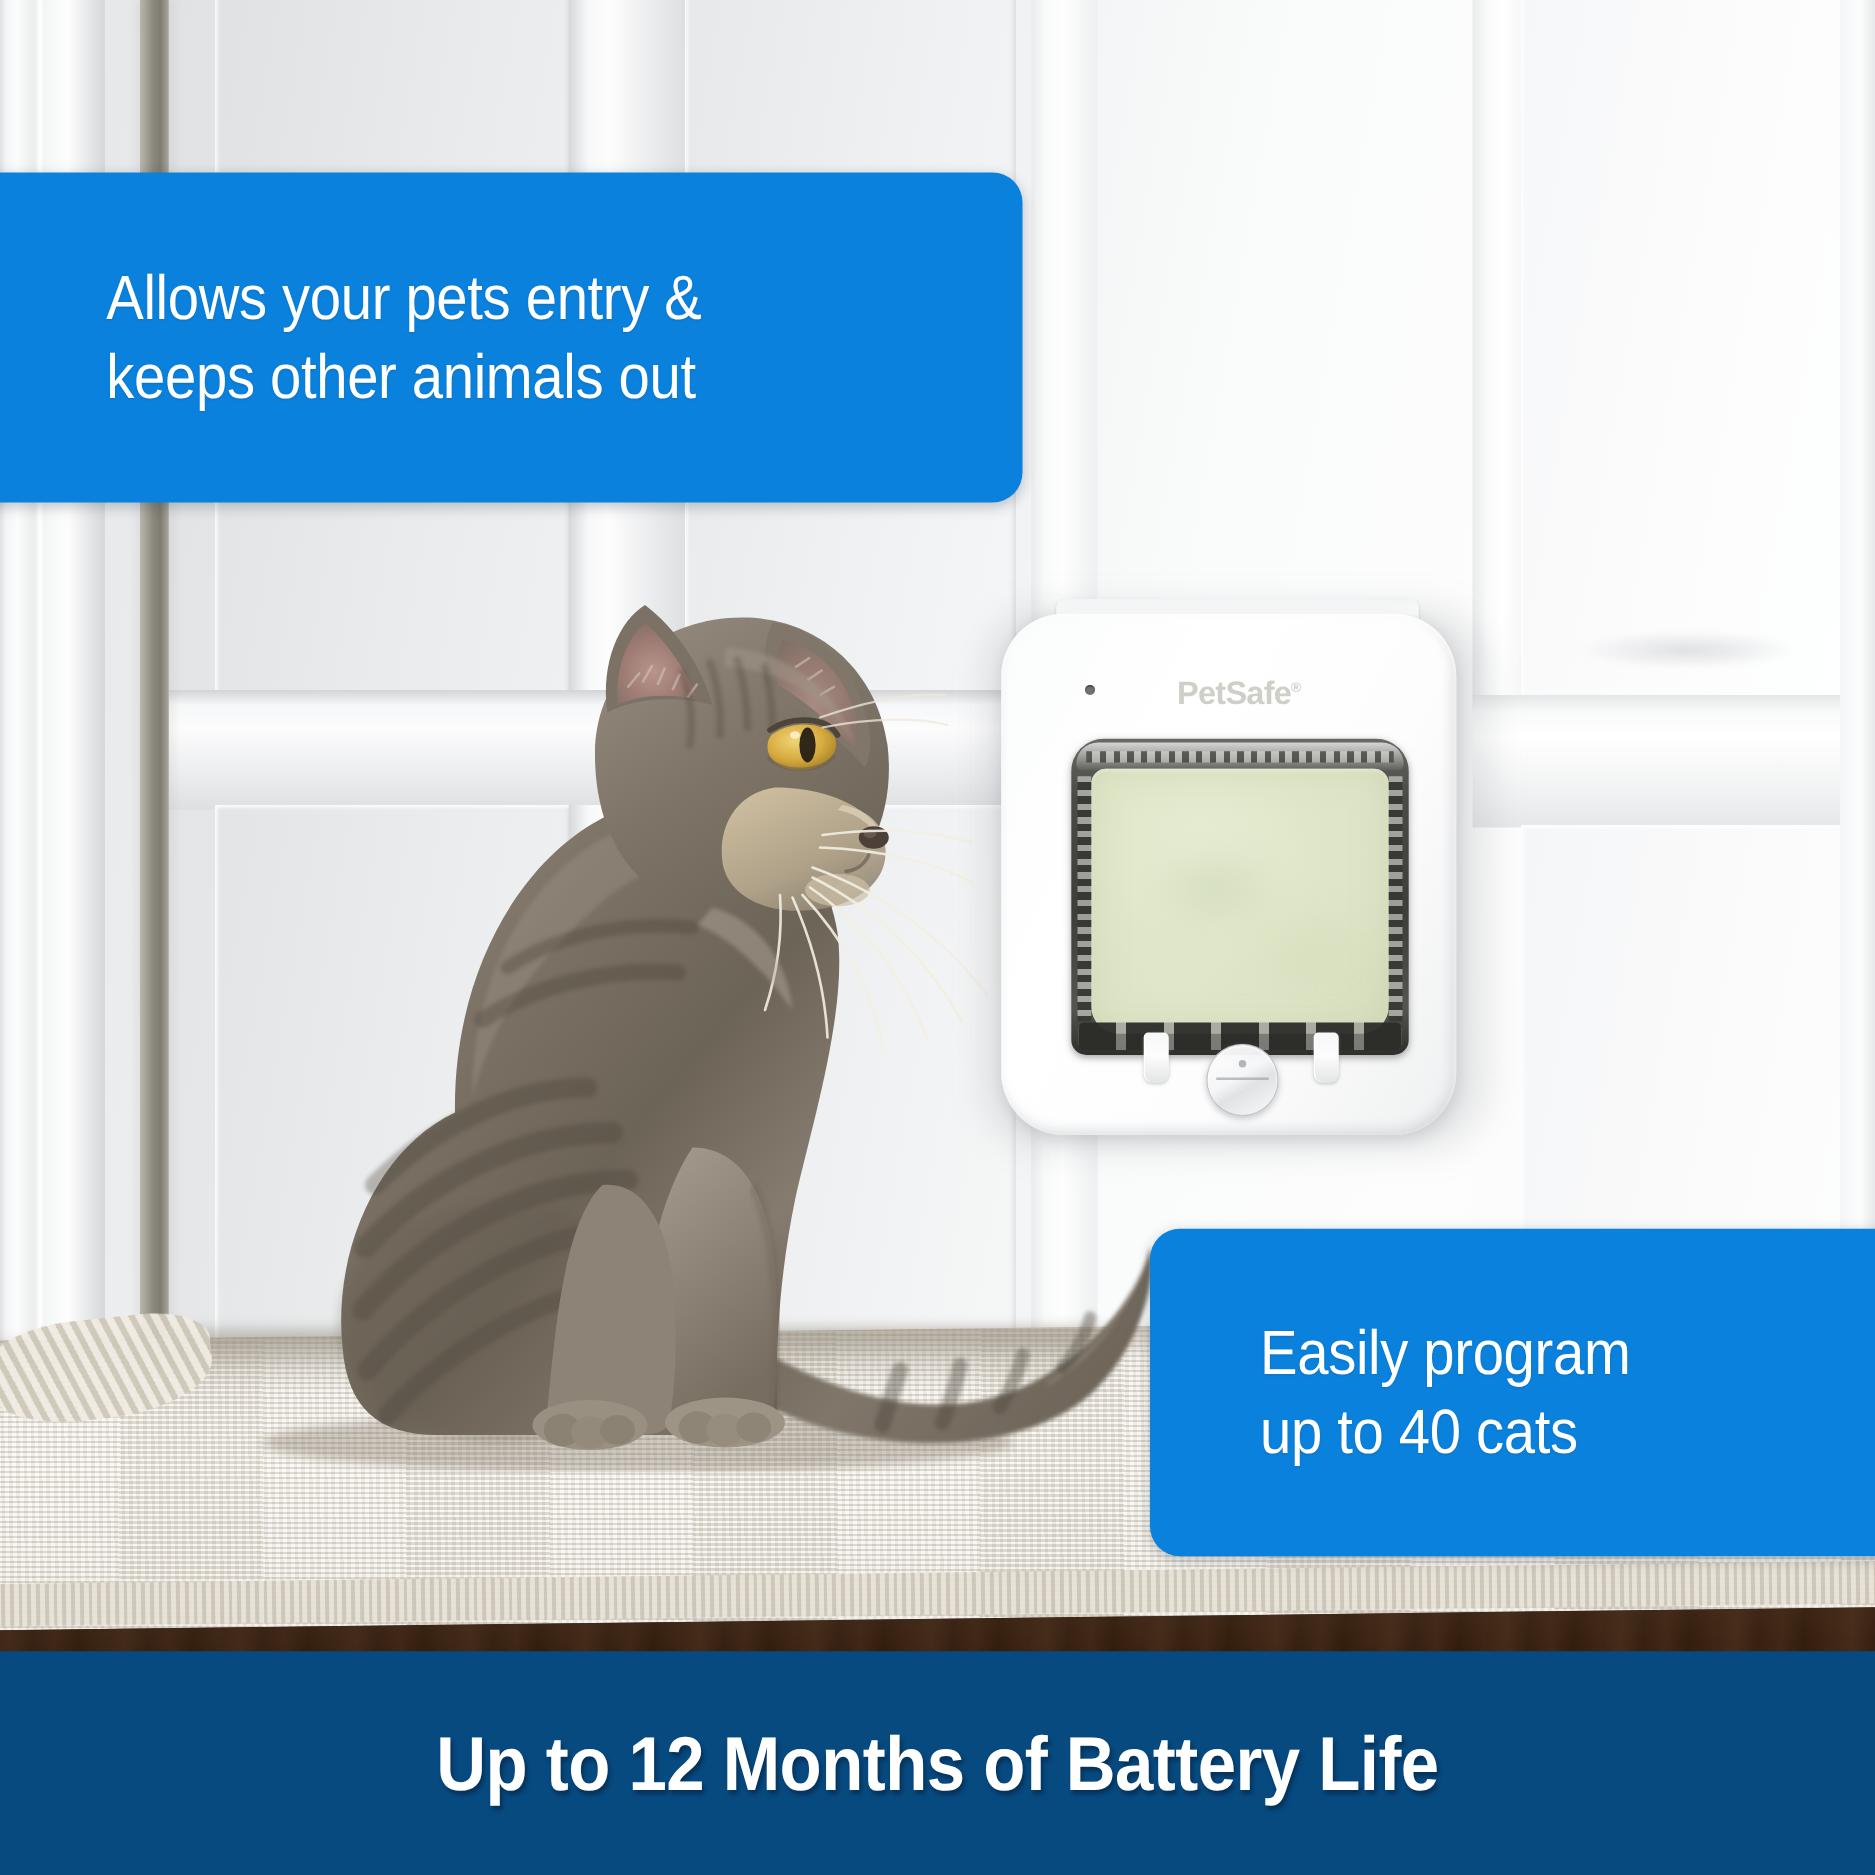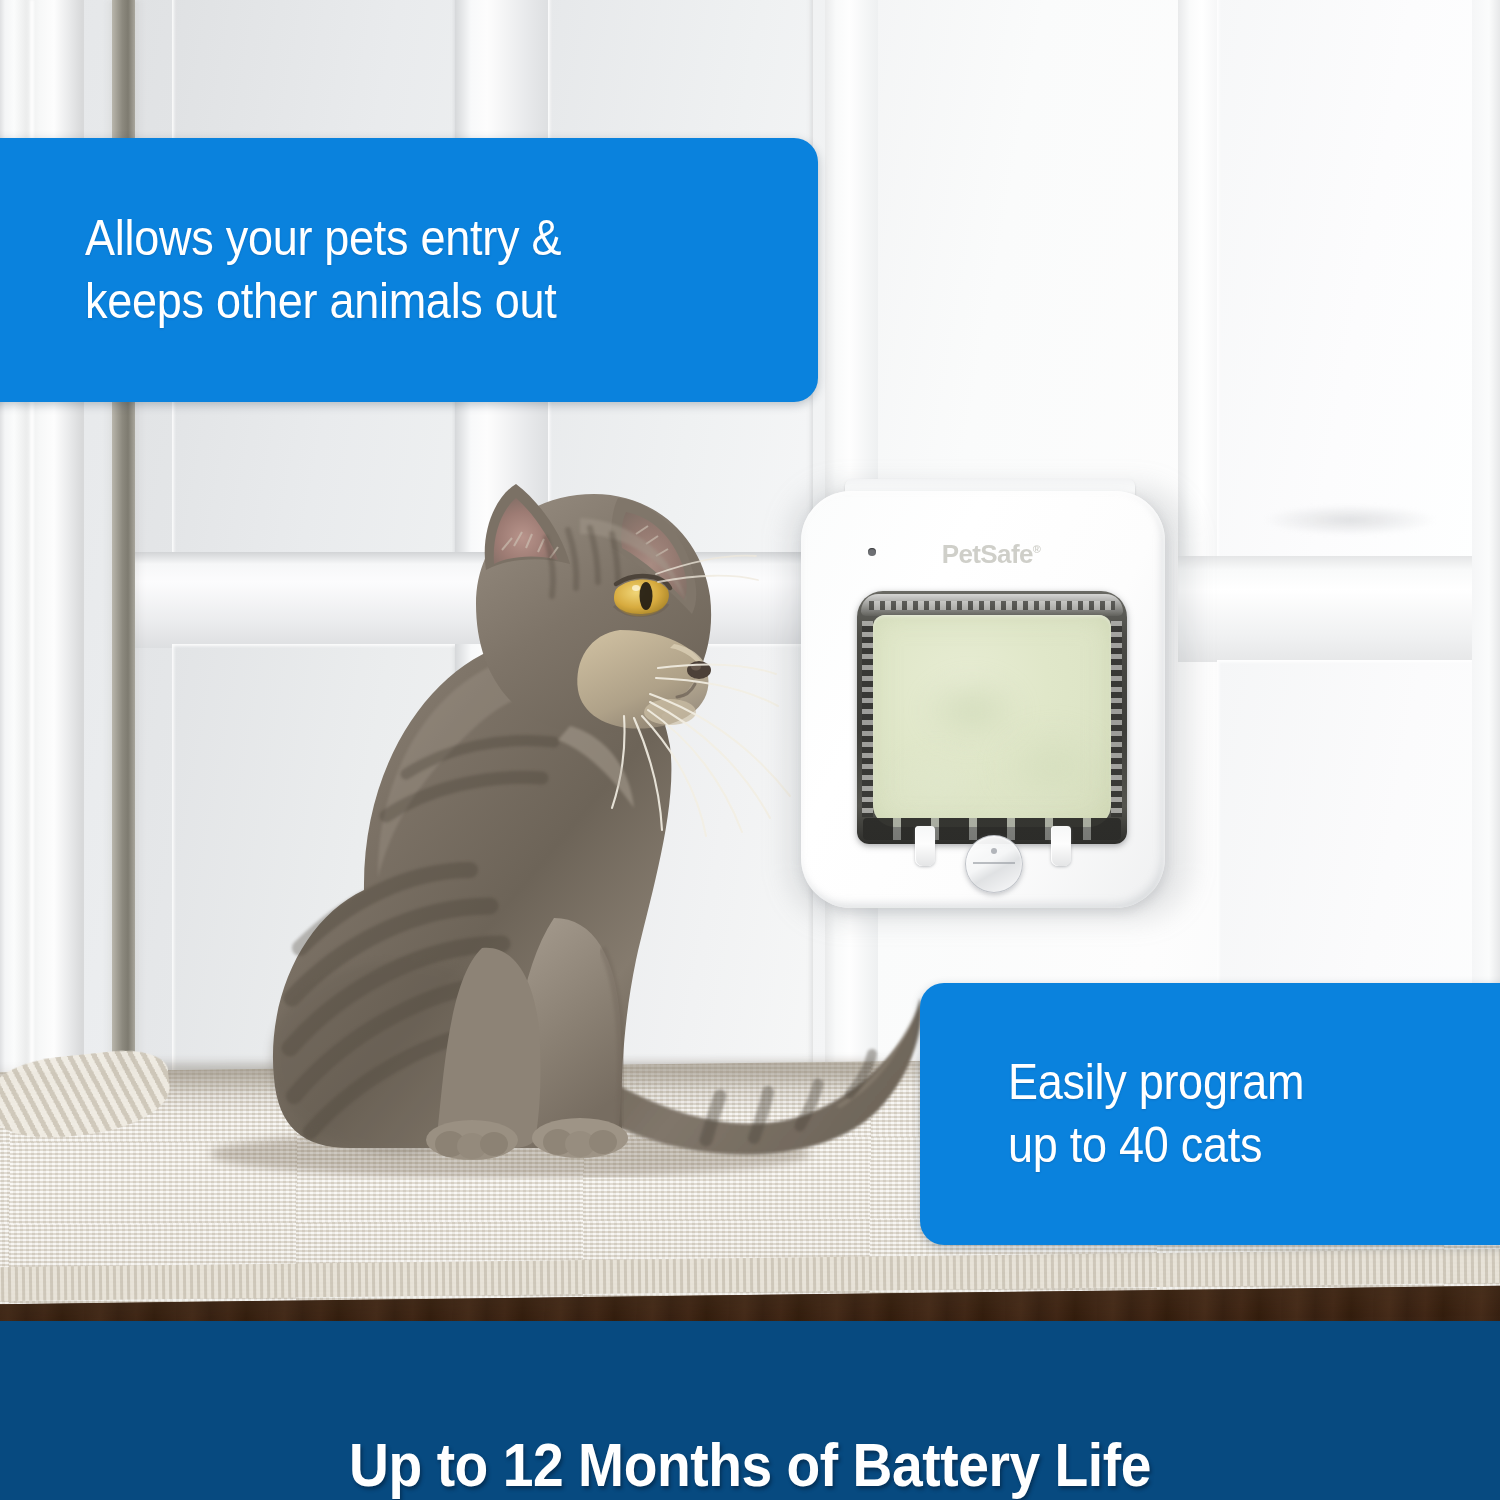--- a/index.html
+++ b/index.html
@@ -360,21 +360,21 @@
     transform: scaleX(.90);
     transform-origin: left center;
     white-space:nowrap;
     text-shadow: 0 1px 2px rgba(20,70,120,.28);
   }
 
   
   #bottom-banner {
     position:absolute; left:0; top:1321px; width:1500px; height:179px;
     background: var(--bannerBlue,#074a80);
-    display:flex; align-items:flex-end; justify-content:center;
+    display:flex; align-items:center; justify-content:center;
   }
   #banner-title {
     font-family:"Liberation Sans", sans-serif;
     font-weight:bold;
     font-size:61px;
     color:#ffffff;
     letter-spacing:-0.5px;
     transform: scaleX(.905);
     white-space:nowrap;
     text-shadow: 2px 3px 4px rgba(0,20,40,.45);

